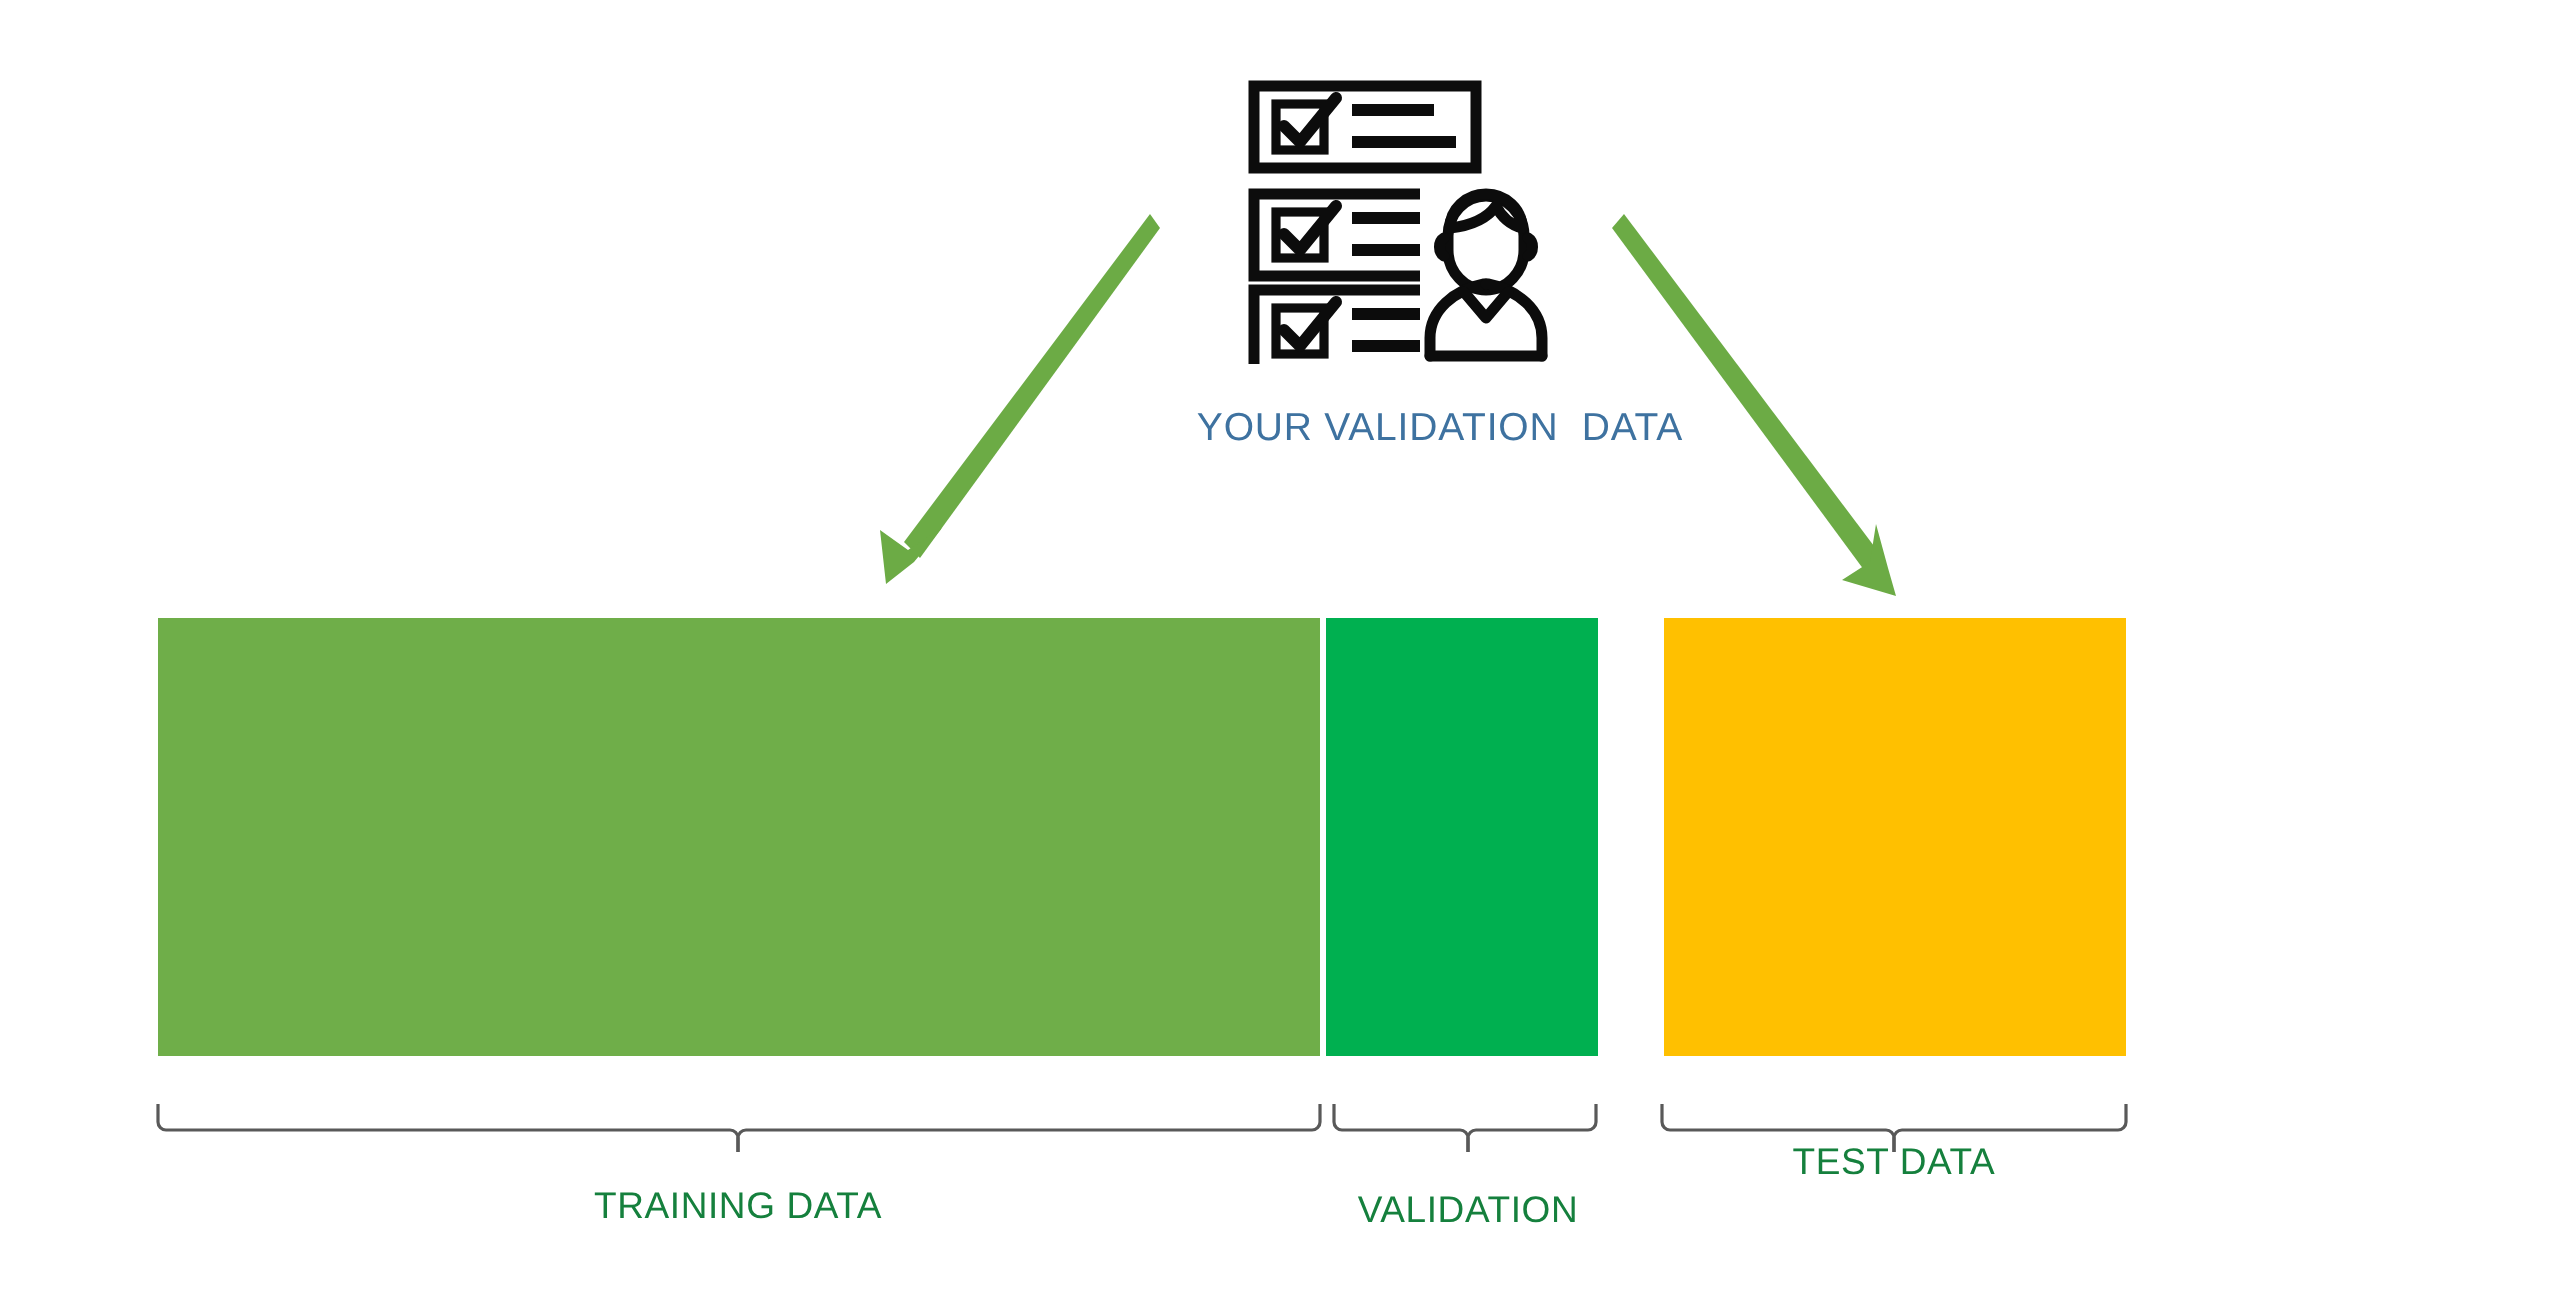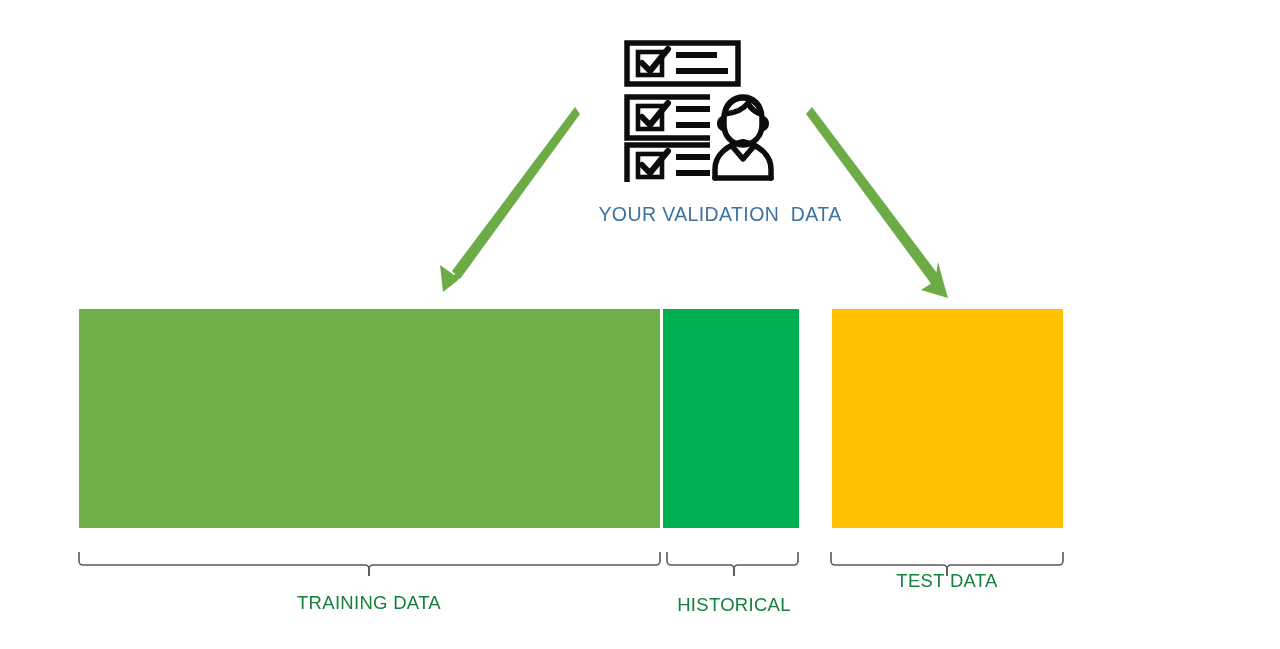--- a/index.html
+++ b/index.html
@@ -203,16 +203,16 @@
       </g>
 
       <g>
         <path d="M831 4 v9 a4 4 0 0 0 4 4 H943 a4 4 0 0 1 4 4 v7"></path>
         <path d="M1063 4 v9 a4 4 0 0 1 -4 4 H951 a4 4 0 0 0 -4 4 v7"></path>
       </g>
     </g>
   </svg>
 
   <div class="bracket-label" id="label-training">TRAINING DATA</div>
-  <div class="bracket-label" id="label-validation">HISTORICAL</div>
+  <div class="bracket-label" id="label-validation">VALIDATION</div>
   <div class="bracket-label" id="label-test">TEST DATA</div>
 
 </div>
 
 </body></html>

